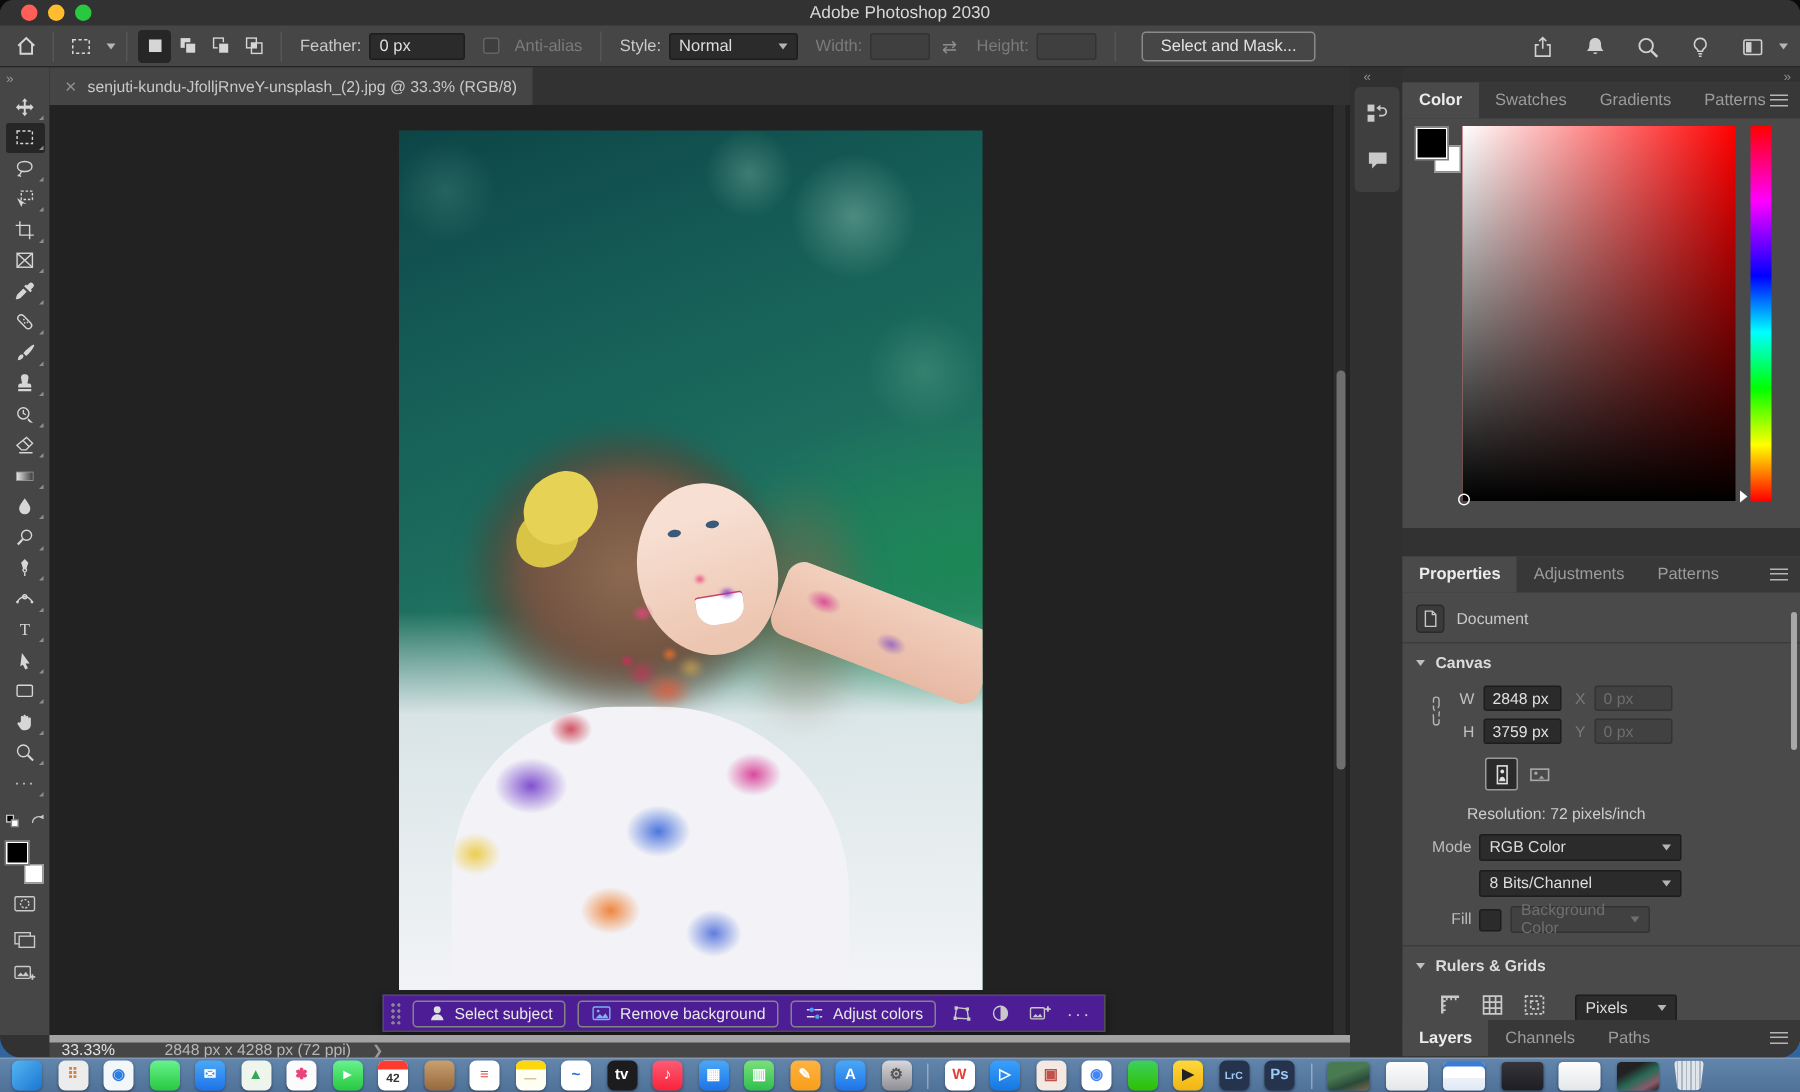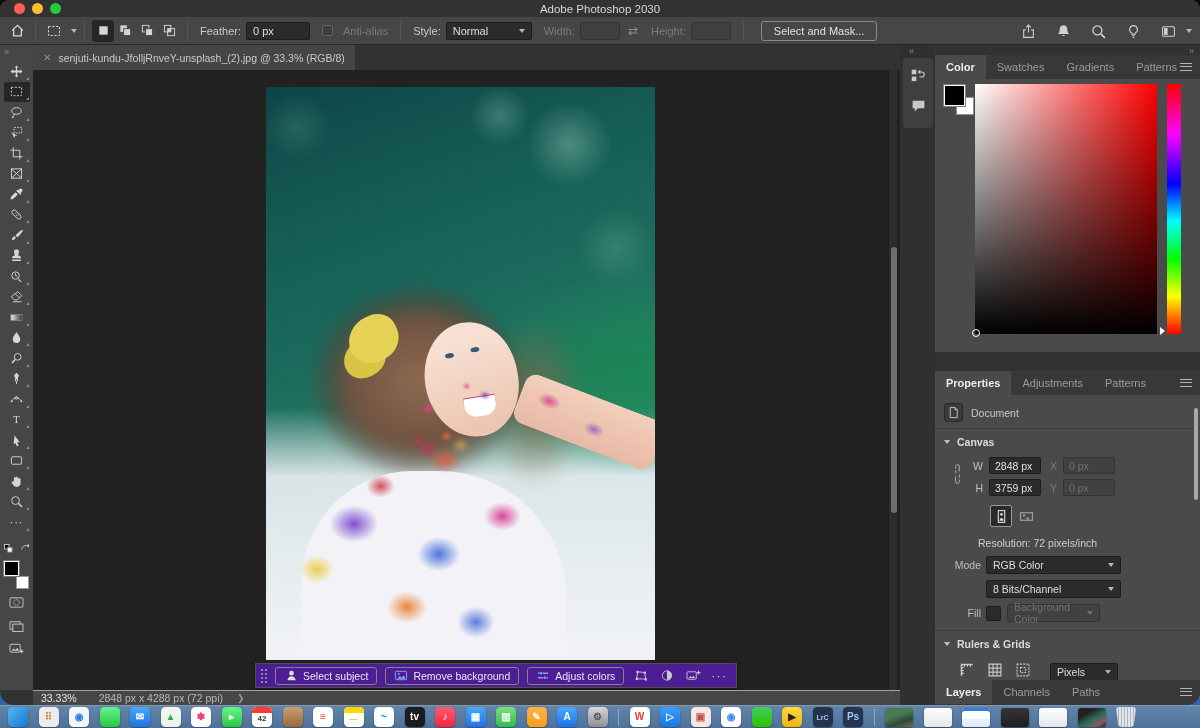--- a/index.html
+++ b/index.html
@@ -180,23 +180,23 @@
   .propdrop.dim .chev{border-top-color:#6f6f6f;}
   #fillchk{width:15px;height:15px;background:#2b2b2b;border:1px solid #1d1d1d;border-radius:2px;margin-right:6px;}
   #rulericons{display:flex;align-items:flex-end;gap:6px;padding:4px 0 8px 21px;}
   .ricon{width:22px;height:22px;display:flex;align-items:center;justify-content:center;}
   #unitsdrop{width:68px;margin-left:10px;}
 
   #layersgroup{top:635px;height:25px;background:#383838;}
 
   
   #statusbar{position:absolute;left:33px;top:690px;width:867px;height:15px;background:#464646;
-    display:flex;align-items:center;font-size:10.5px;color:#c3c3c3;border-top:1px solid #a3a3a3;}
+    display:flex;align-items:center;font-size:10.5px;color:#c3c3c3;border-top:5px solid #a3a3a3;}
   #sb-zoom{margin-left:8px;color:#e3e3e3;}
-  #sb-dims{margin-left:22px;color:#b8b8b8;}
+  #sb-dims{margin-left:33px;color:#b8b8b8;}
   #sb-chev{margin-left:14px;color:#9a9a9a;font-size:9px;}
 
   
   #dock{position:absolute;left:0;top:705px;width:1200px;height:23px;
     background:linear-gradient(180deg,rgba(140,160,180,.55),rgba(100,122,148,.6));
     border-top:1px solid rgba(255,255,255,.28);display:flex;align-items:center;gap:10.5px;padding:0 8px;}
   .dock-icon{width:20px;height:20px;border-radius:4.5px;flex:none;display:flex;align-items:center;
     justify-content:center;font-size:10px;font-weight:bold;position:relative;overflow:hidden;
     box-shadow:0 1px 2px rgba(0,0,0,.35);}
   .dock-icon .band{position:absolute;left:0;top:0;width:100%;height:6px;}

